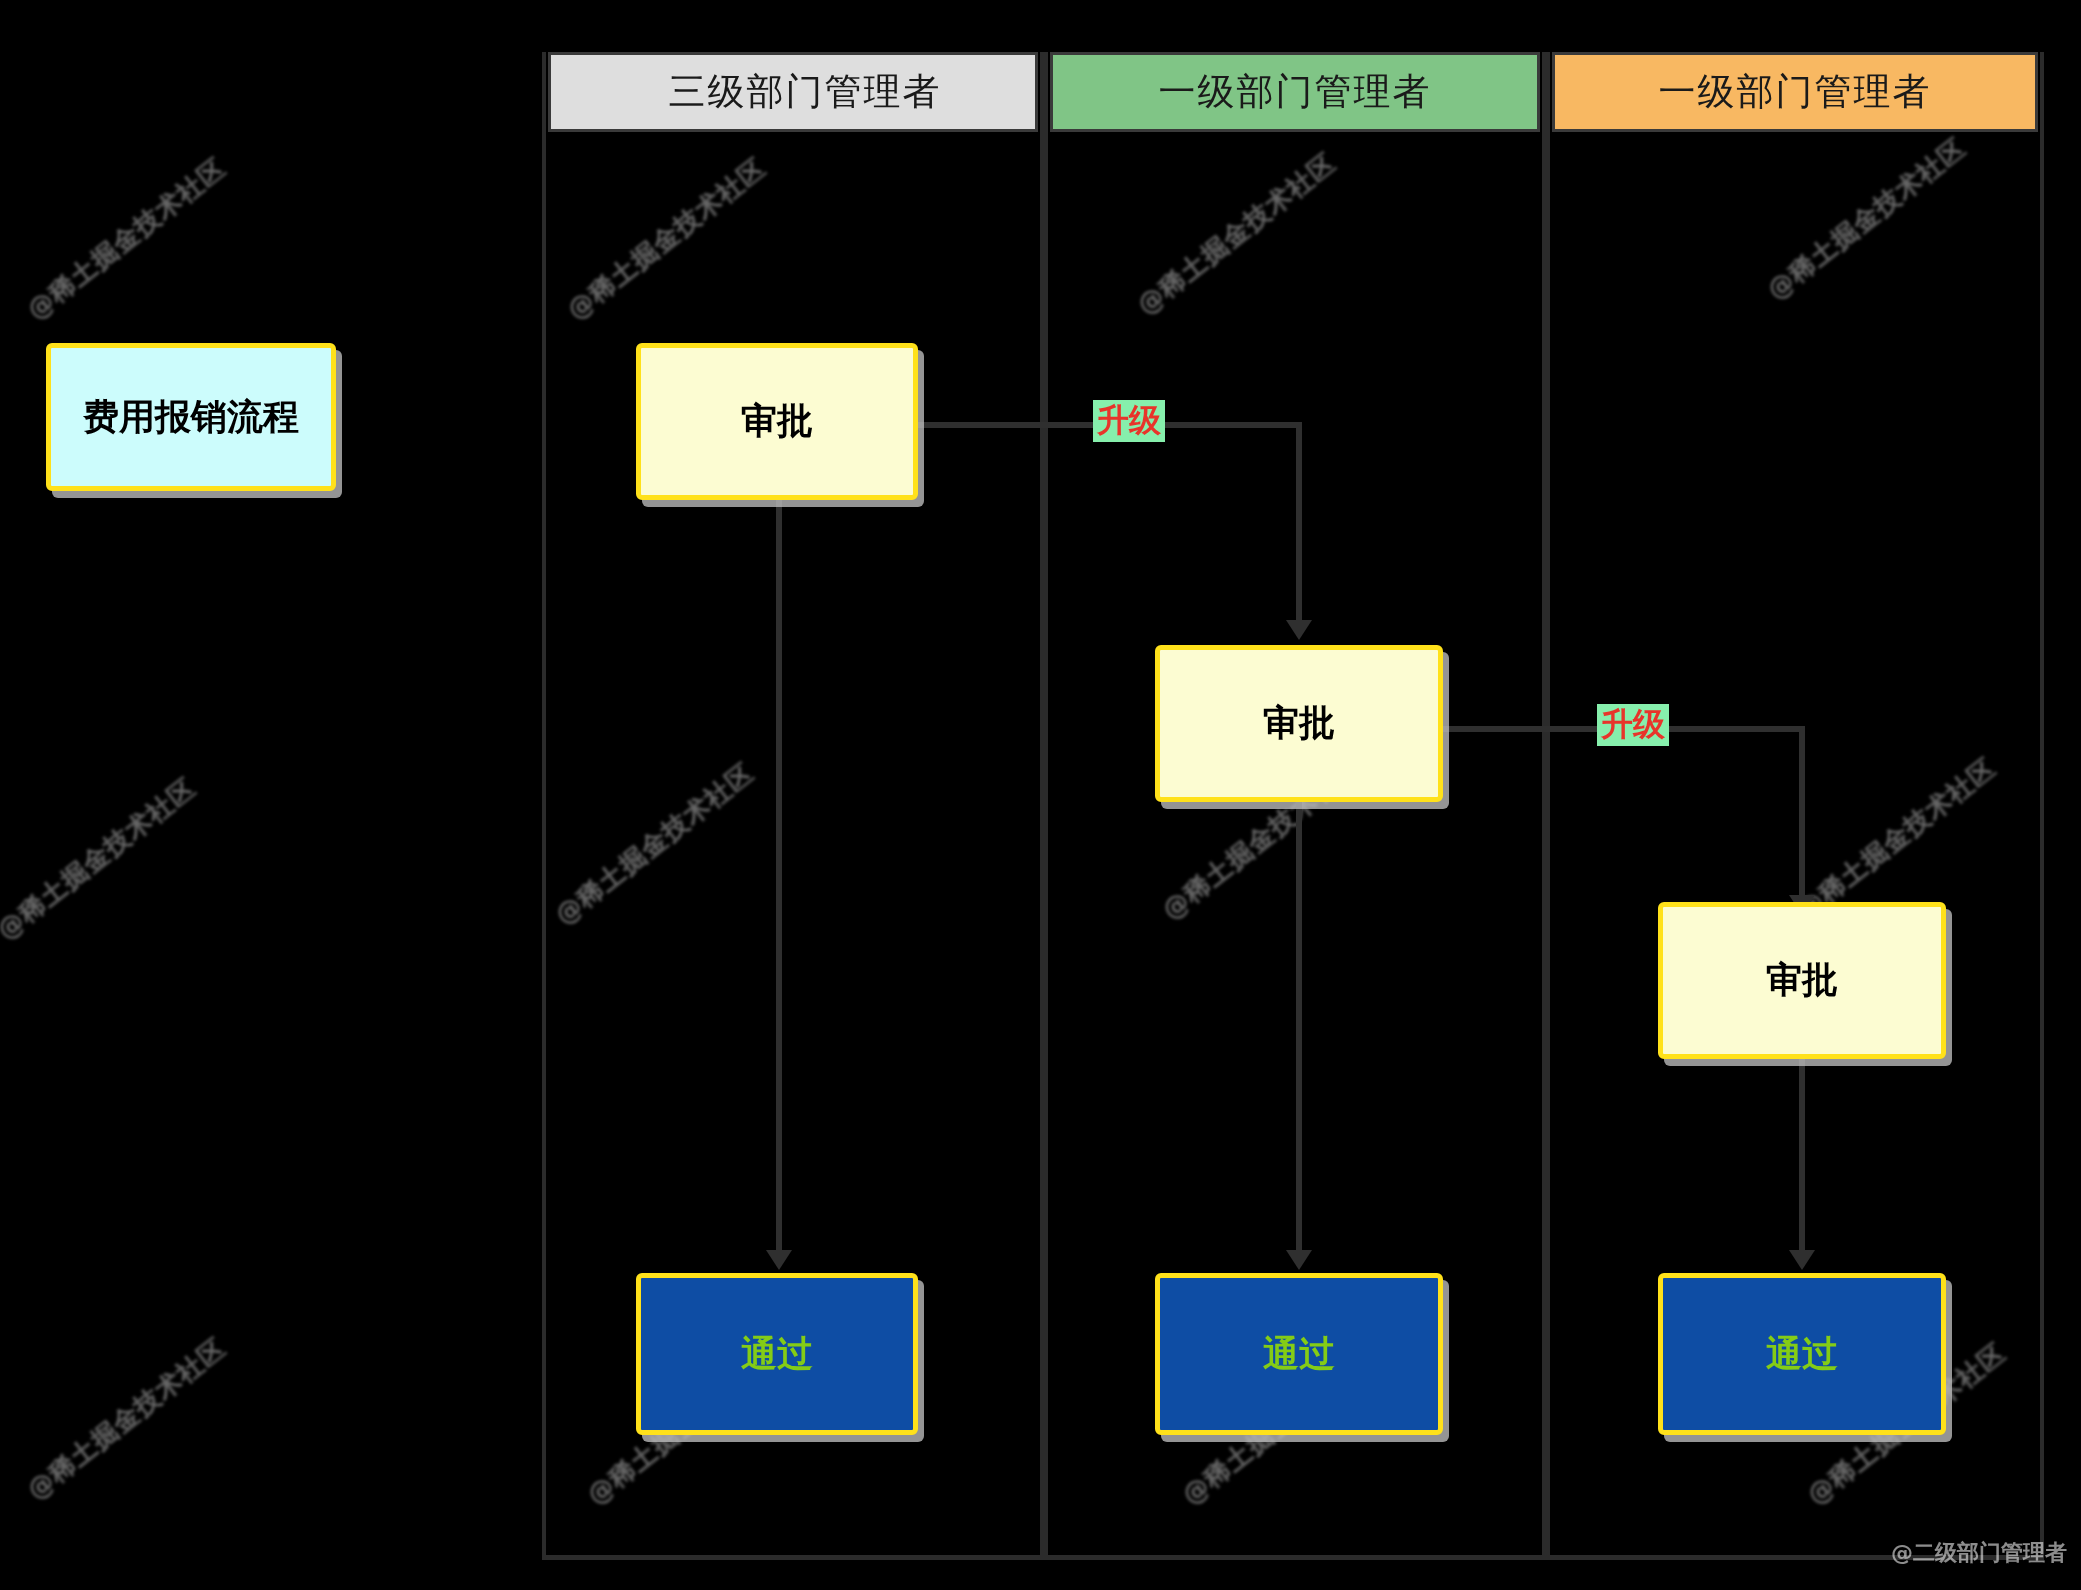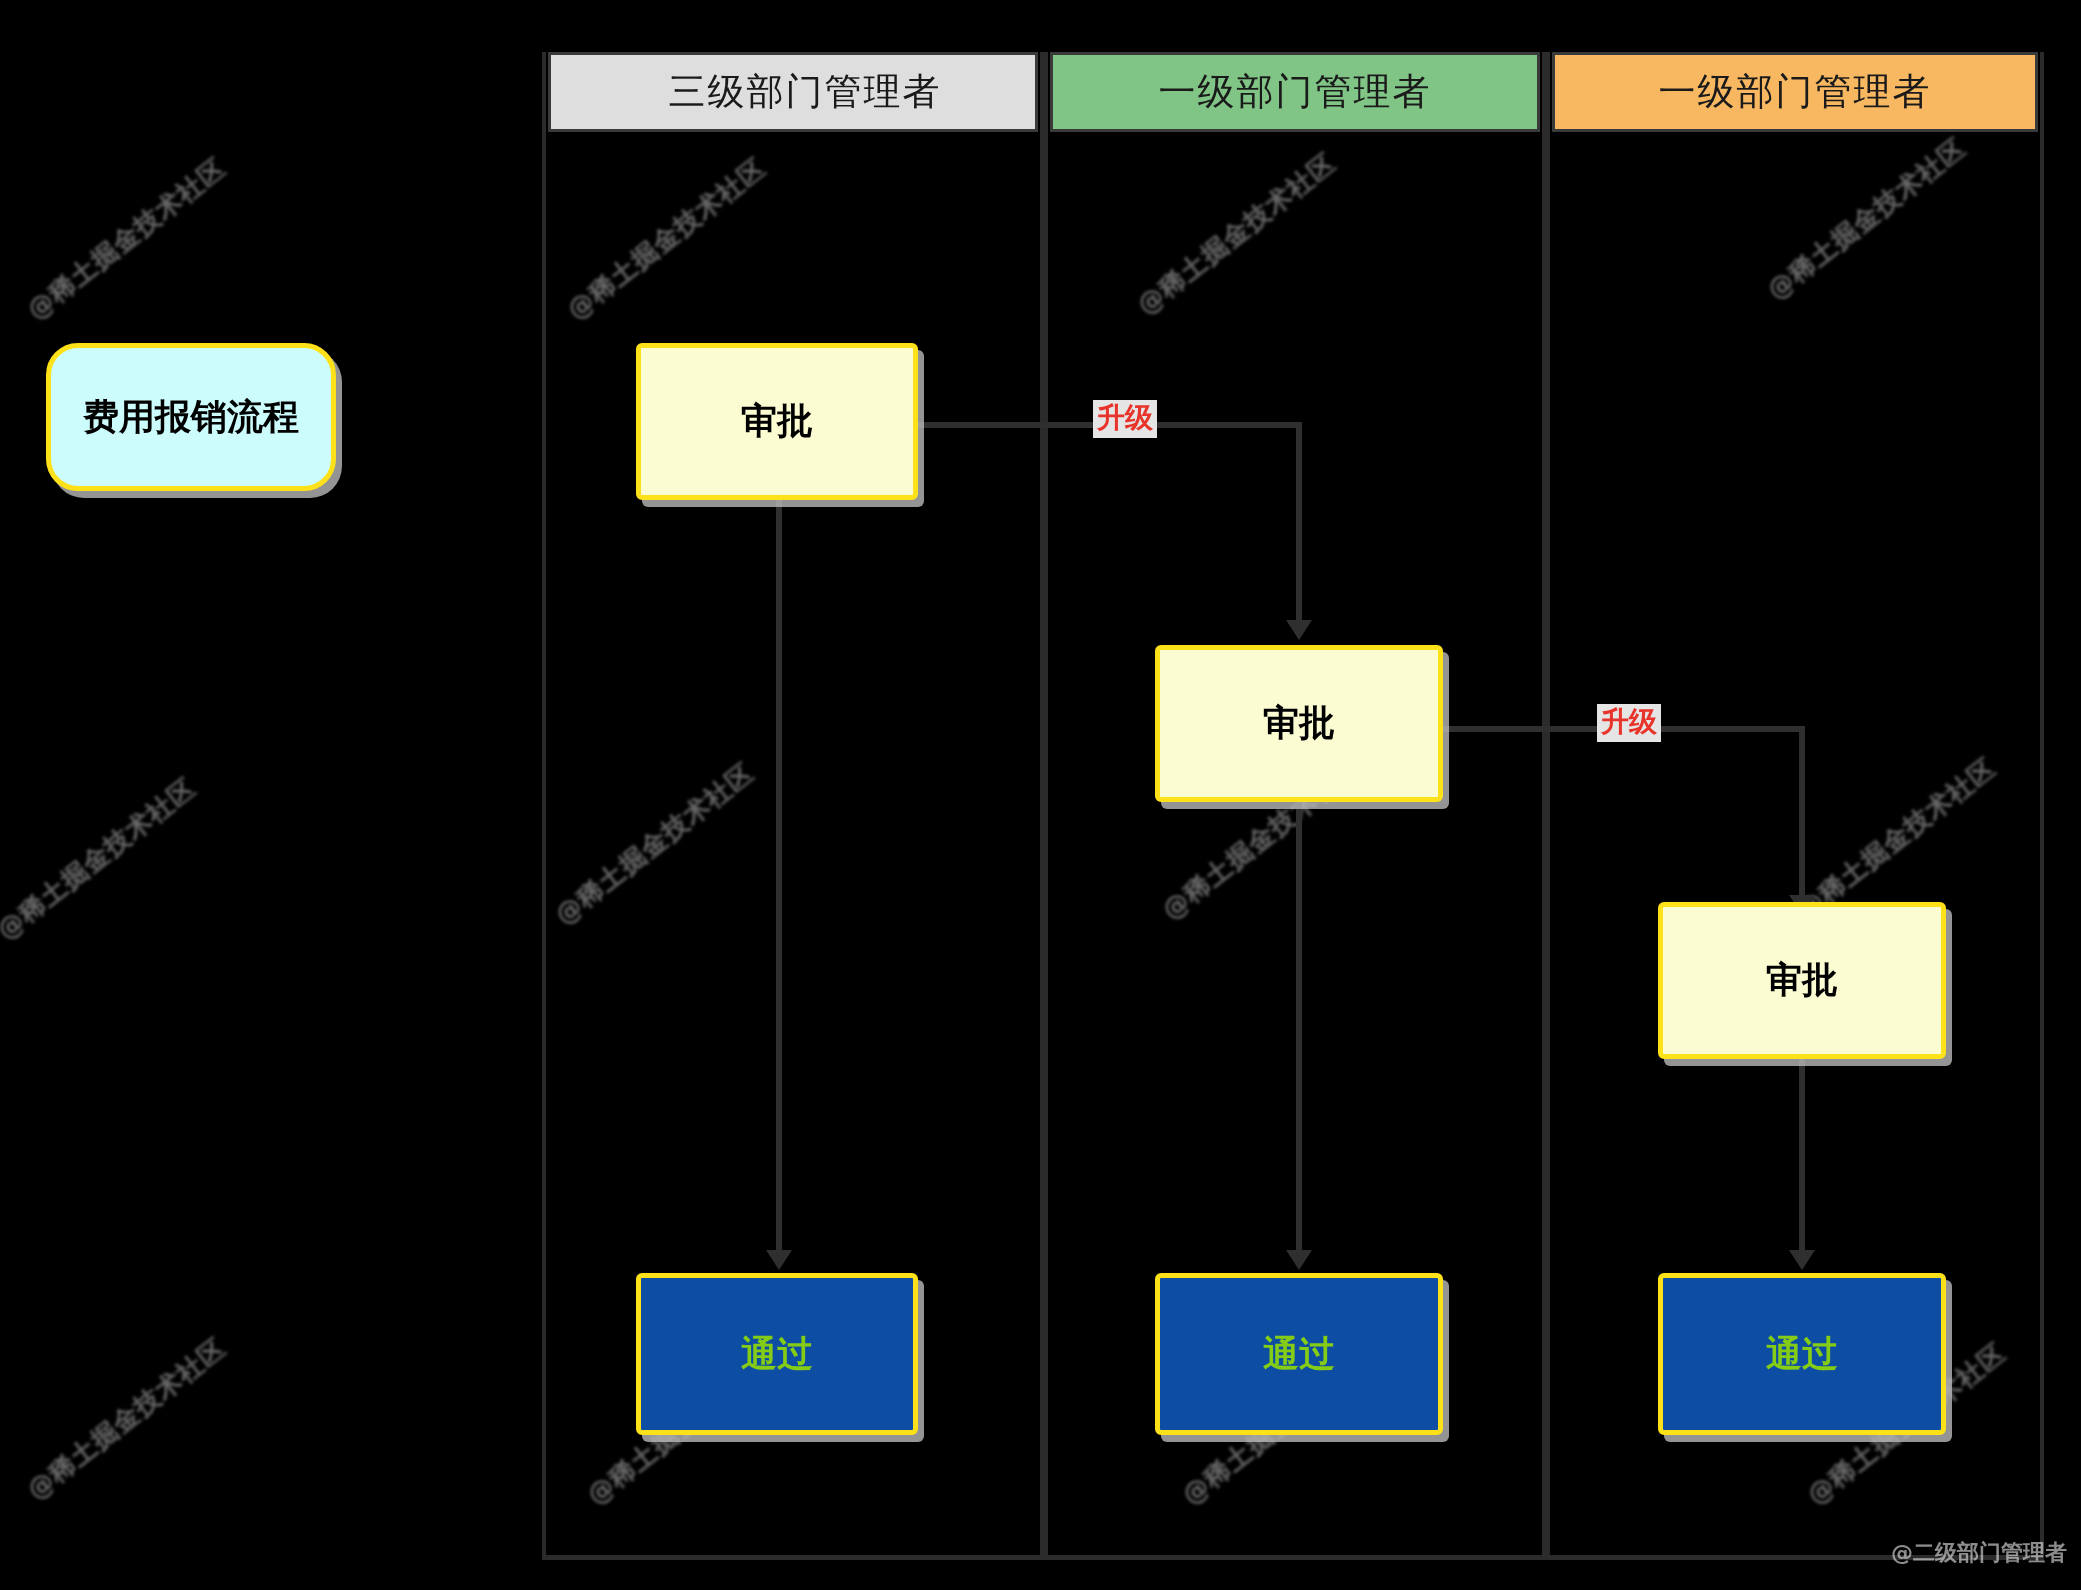--- a/index.html
+++ b/index.html
@@ -98,21 +98,20 @@
     box-shadow: 6px 7px 0 rgba(190,190,190,0.78);
     z-index: 5;
   }
   .node-start {
     background: #ccfcfc;
     color: #000000;
     font-size: 36px;
     font-weight: 700;
     line-height: 1.22;
     padding: 0 18px;
-    border-radius: 32px;
   }
   .node-task {
     background: #fcfcd2;
     color: #000000;
     font-size: 36px;
     font-weight: 700;
   }
   .node-end {
     background: #0e4da4;
     color: #84cc16;
@@ -134,23 +133,23 @@
     height: 0;
     border-left: 13px solid transparent;
     border-right: 13px solid transparent;
     border-top: 20px solid #2f2f2f;
     z-index: 4;
   }
 
   
   .edge-label {
     position: absolute;
-    background: #e5e5e5;
+    background: #86efac;
     color: #e8342a;
-    font-size: 28px;
+    font-size: 32px;
     font-weight: 700;
     padding: 4px 4px 6px 4px;
     line-height: 1;
     z-index: 6;
     white-space: nowrap;
   }
 </style>
 </head>
 <body>
 

